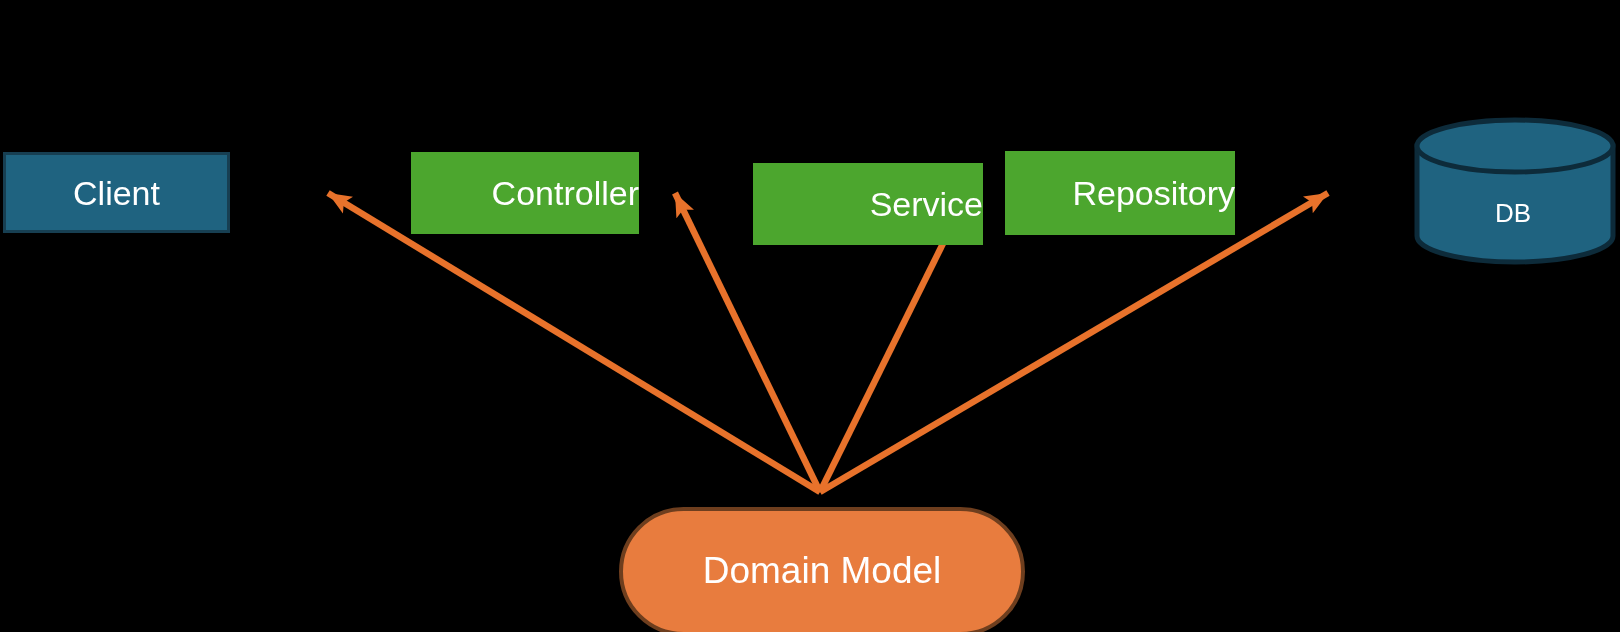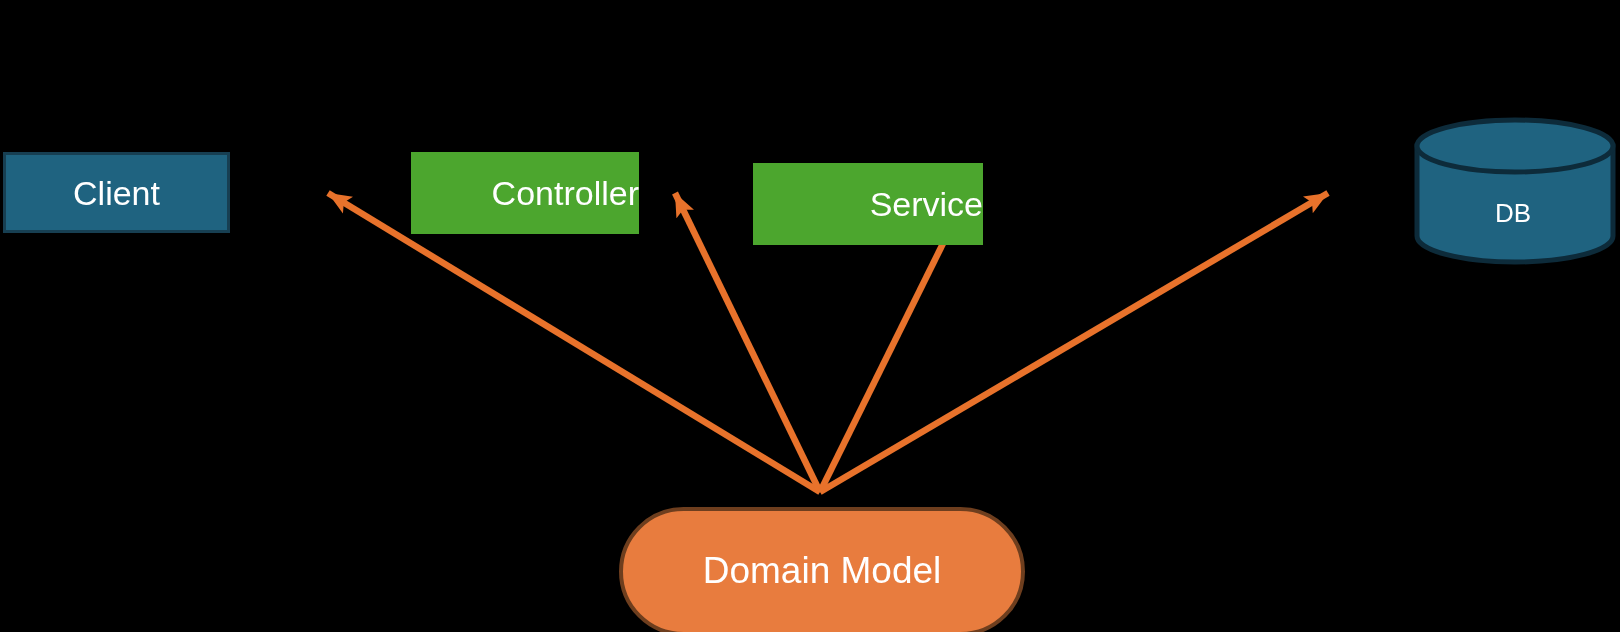--- a/index.html
+++ b/index.html
@@ -64,20 +64,23 @@
   </div>
 
   <div class="node green-box controller">
     <span class="node-label">Controller</span>
   </div>
 
   <div class="node green-box service">
     <span class="node-label">Service</span>
   </div>
 
+  <div class="node green-box repository">
+    <span class="node-label">Repository</span>
+  </div>
 
   <svg class="db-svg" width="208" height="156" viewBox="0 0 208 156">
     <path class="db-body" d="M6,30 L6,120 A98,26 0 0 0 202,120 L202,30 Z"></path>
     <ellipse class="db-body" cx="104" cy="30" rx="98" ry="26"></ellipse>
   </svg>
   <div class="db-label">DB</div>
 
   <div class="node pill">
     <span class="pill-line">Domain Model</span>
   </div>

